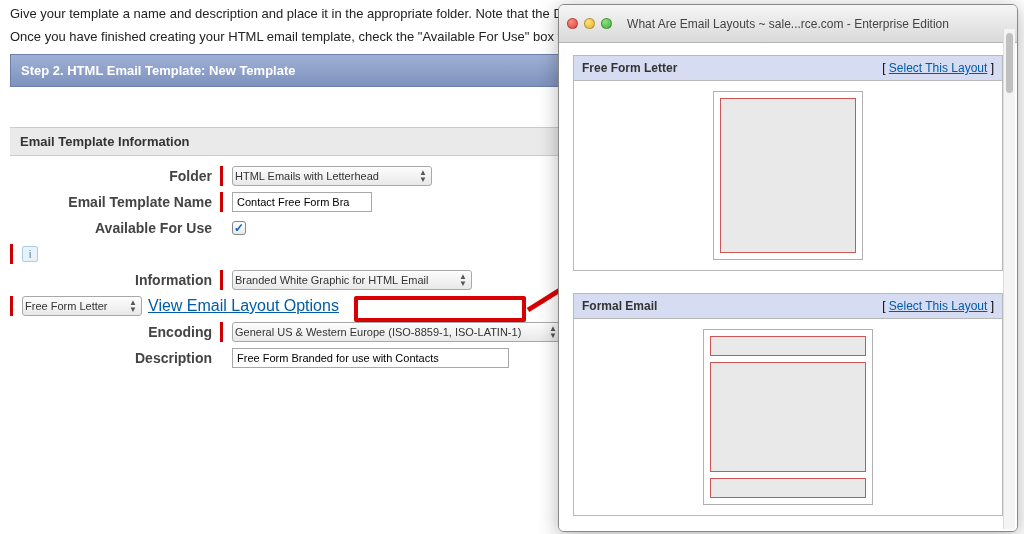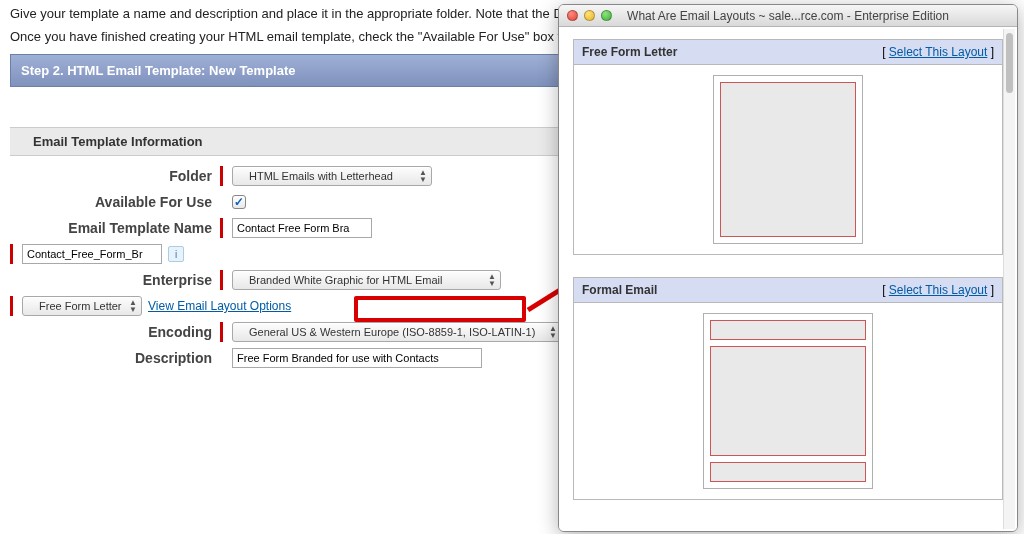--- a/index.html
+++ b/index.html
@@ -23,21 +23,21 @@
     font-size: 13px;
     padding: 8px 10px;
     margin: 10px 10px 0 10px;
     border: 1px solid #6c7fa8;
   }
   .section-bar {
     margin: 40px 10px 0 10px;
     background: #eaeaea;
     border-top: 1px solid #ccc;
     border-bottom: 1px solid #ccc;
-    padding: 6px 23px;
+    padding: 6px 10px;
     font-weight: bold;
     font-size: 13px;
   }
   .form-area {
     margin: 0 10px;
     padding: 6px 0 30px 0;
   }
   .form-row {
     display: flex;
     align-items: center;
@@ -58,21 +58,21 @@
     background: #c00;
     margin-right: 3px;
     display: inline-block;
     vertical-align: middle;
   }
   .ctl-cell { display: flex; align-items: center; gap: 6px; }
   .mac-select {
     background: linear-gradient(#fdfdfd, #e8e8e8);
     border: 1px solid #a8a8a8;
     border-radius: 3px;
-    padding: 2px 18px 2px 16px;
+    padding: 2px 18px 2px 2px;
     font-size: 11px;
     position: relative;
     display: inline-block;
     height: 20px;
     line-height: 15px;
     box-shadow: inset 0 1px 0 #fff;
   }
   .mac-select::after {
     content: "";
     position: absolute;
@@ -92,21 +92,21 @@
     display: flex; flex-direction: column;
   }
   .text-input {
     border: 1px solid #a8a8a8;
     background: #fff;
     padding: 2px 4px;
     font-size: 11px;
     height: 20px;
     width: 140px;
   }
-  .text-input.wide { width: 250px; }
+  .text-input.wide { width: 277px; }
   .chk {
     width: 14px; height: 14px;
     border: 1px solid #888;
     border-radius: 3px;
     background: linear-gradient(#fff,#e8e8e8);
     display: inline-flex;
     align-items: center;
     justify-content: center;
     color: #0a5fbf;
     font-size: 12px;
@@ -120,21 +120,21 @@
     font-size: 10px;
     display: inline-flex;
     align-items: center; justify-content: center;
     border-radius: 2px;
     cursor: pointer;
   }
   .link-like {
     color: #015ba7;
     text-decoration: underline;
     cursor: pointer;
-    font-size: 12px;
+    font-size: 16px;
   }
   .highlight-box {
     position: absolute;
     border: 4px solid #d80000;
     border-radius: 2px;
     pointer-events: none;
   }
   
   .arrow-svg { position: absolute; pointer-events: none; }
 
@@ -145,21 +145,21 @@
     top: 4px;
     width: 460px;
     height: 528px;
     border: 1px solid #888;
     border-radius: 6px;
     background: #fff;
     box-shadow: 0 4px 20px rgba(0,0,0,0.3);
     overflow: hidden;
   }
   .popup-titlebar {
-    height: 22px;
+    height: 38px;
     background: linear-gradient(#f6f6f6, #d9d9d9);
     border-bottom: 1px solid #b5b5b5;
     display: flex;
     align-items: center;
     position: relative;
   }
   .traffic { display: flex; gap: 6px; padding-left: 8px; }
   .tl { width: 11px; height: 11px; border-radius: 50%; border: 1px solid rgba(0,0,0,0.25); }
   .tl.red { background: radial-gradient(circle at 35% 30%, #ff8a7f, #e1443a); }
   .tl.yellow { background: radial-gradient(circle at 35% 30%, #ffe27a, #e6b328); }
@@ -248,50 +248,49 @@
     <div class="ctl-cell">
       <span class="req-bar"></span>
       <div class="mac-select" style="width:200px;">
         <span>HTML Emails with Letterhead</span>
         <span class="arrows">▲<br>▼</span>
       </div>
     </div>
   </div>
 
   <div class="form-row">
+    <div class="form-label">Email Template Name</div>
+    <div class="ctl-cell">
+      <span class="req-bar"></span>
+      <input class="text-input" value="Contact Free Form Bra" style="">
+    </div>
+  </div>
+
+  <div class="form-row">
     <div class="form-label">Available For Use</div>
     <div class="ctl-cell">
       <span style="width:3px;margin-right:3px;display:inline-block;"></span>
       <div class="chk">
         <span>✓</span>
       </div>
     </div>
   </div>
 
   <div class="form-row">
-    <div class="form-label">Email Template Name</div>
-    <div class="ctl-cell">
-      <span class="req-bar"></span>
-      <input class="text-input" value="Contact Free Form Bra" style="">
-    </div>
-  </div>
-
-  <div class="form-row">
-    <div class="ctl-cell">
-      <span class="req-bar"></span>
-      <input class="text-input" value="Contact_Free_Form_Br" style="">
+    <div class="ctl-cell">
+      <span class="req-bar"></span>
       <span class="info-btn">i</span>
     </div>
   </div>
 
   <div class="form-row">
-    <div class="form-label">Enterprise</div>
-    <div class="ctl-cell">
-      <span class="req-bar"></span>
-      <div class="mac-select" style="width:269px;">
+    <div class="form-label">Information</div>
+    <div class="ctl-cell">
+      <span class="req-bar"></span>
+      <div class="mac-select" style="width:240px;">
         <span>Branded White Graphic for HTML Email</span>
         <span class="arrows">▲<br>▼</span>
       </div>
     </div>
   </div>
 
   <div class="form-row">
     <div class="ctl-cell">
       <span class="req-bar"></span>
       <div class="mac-select" style="width:120px;">

